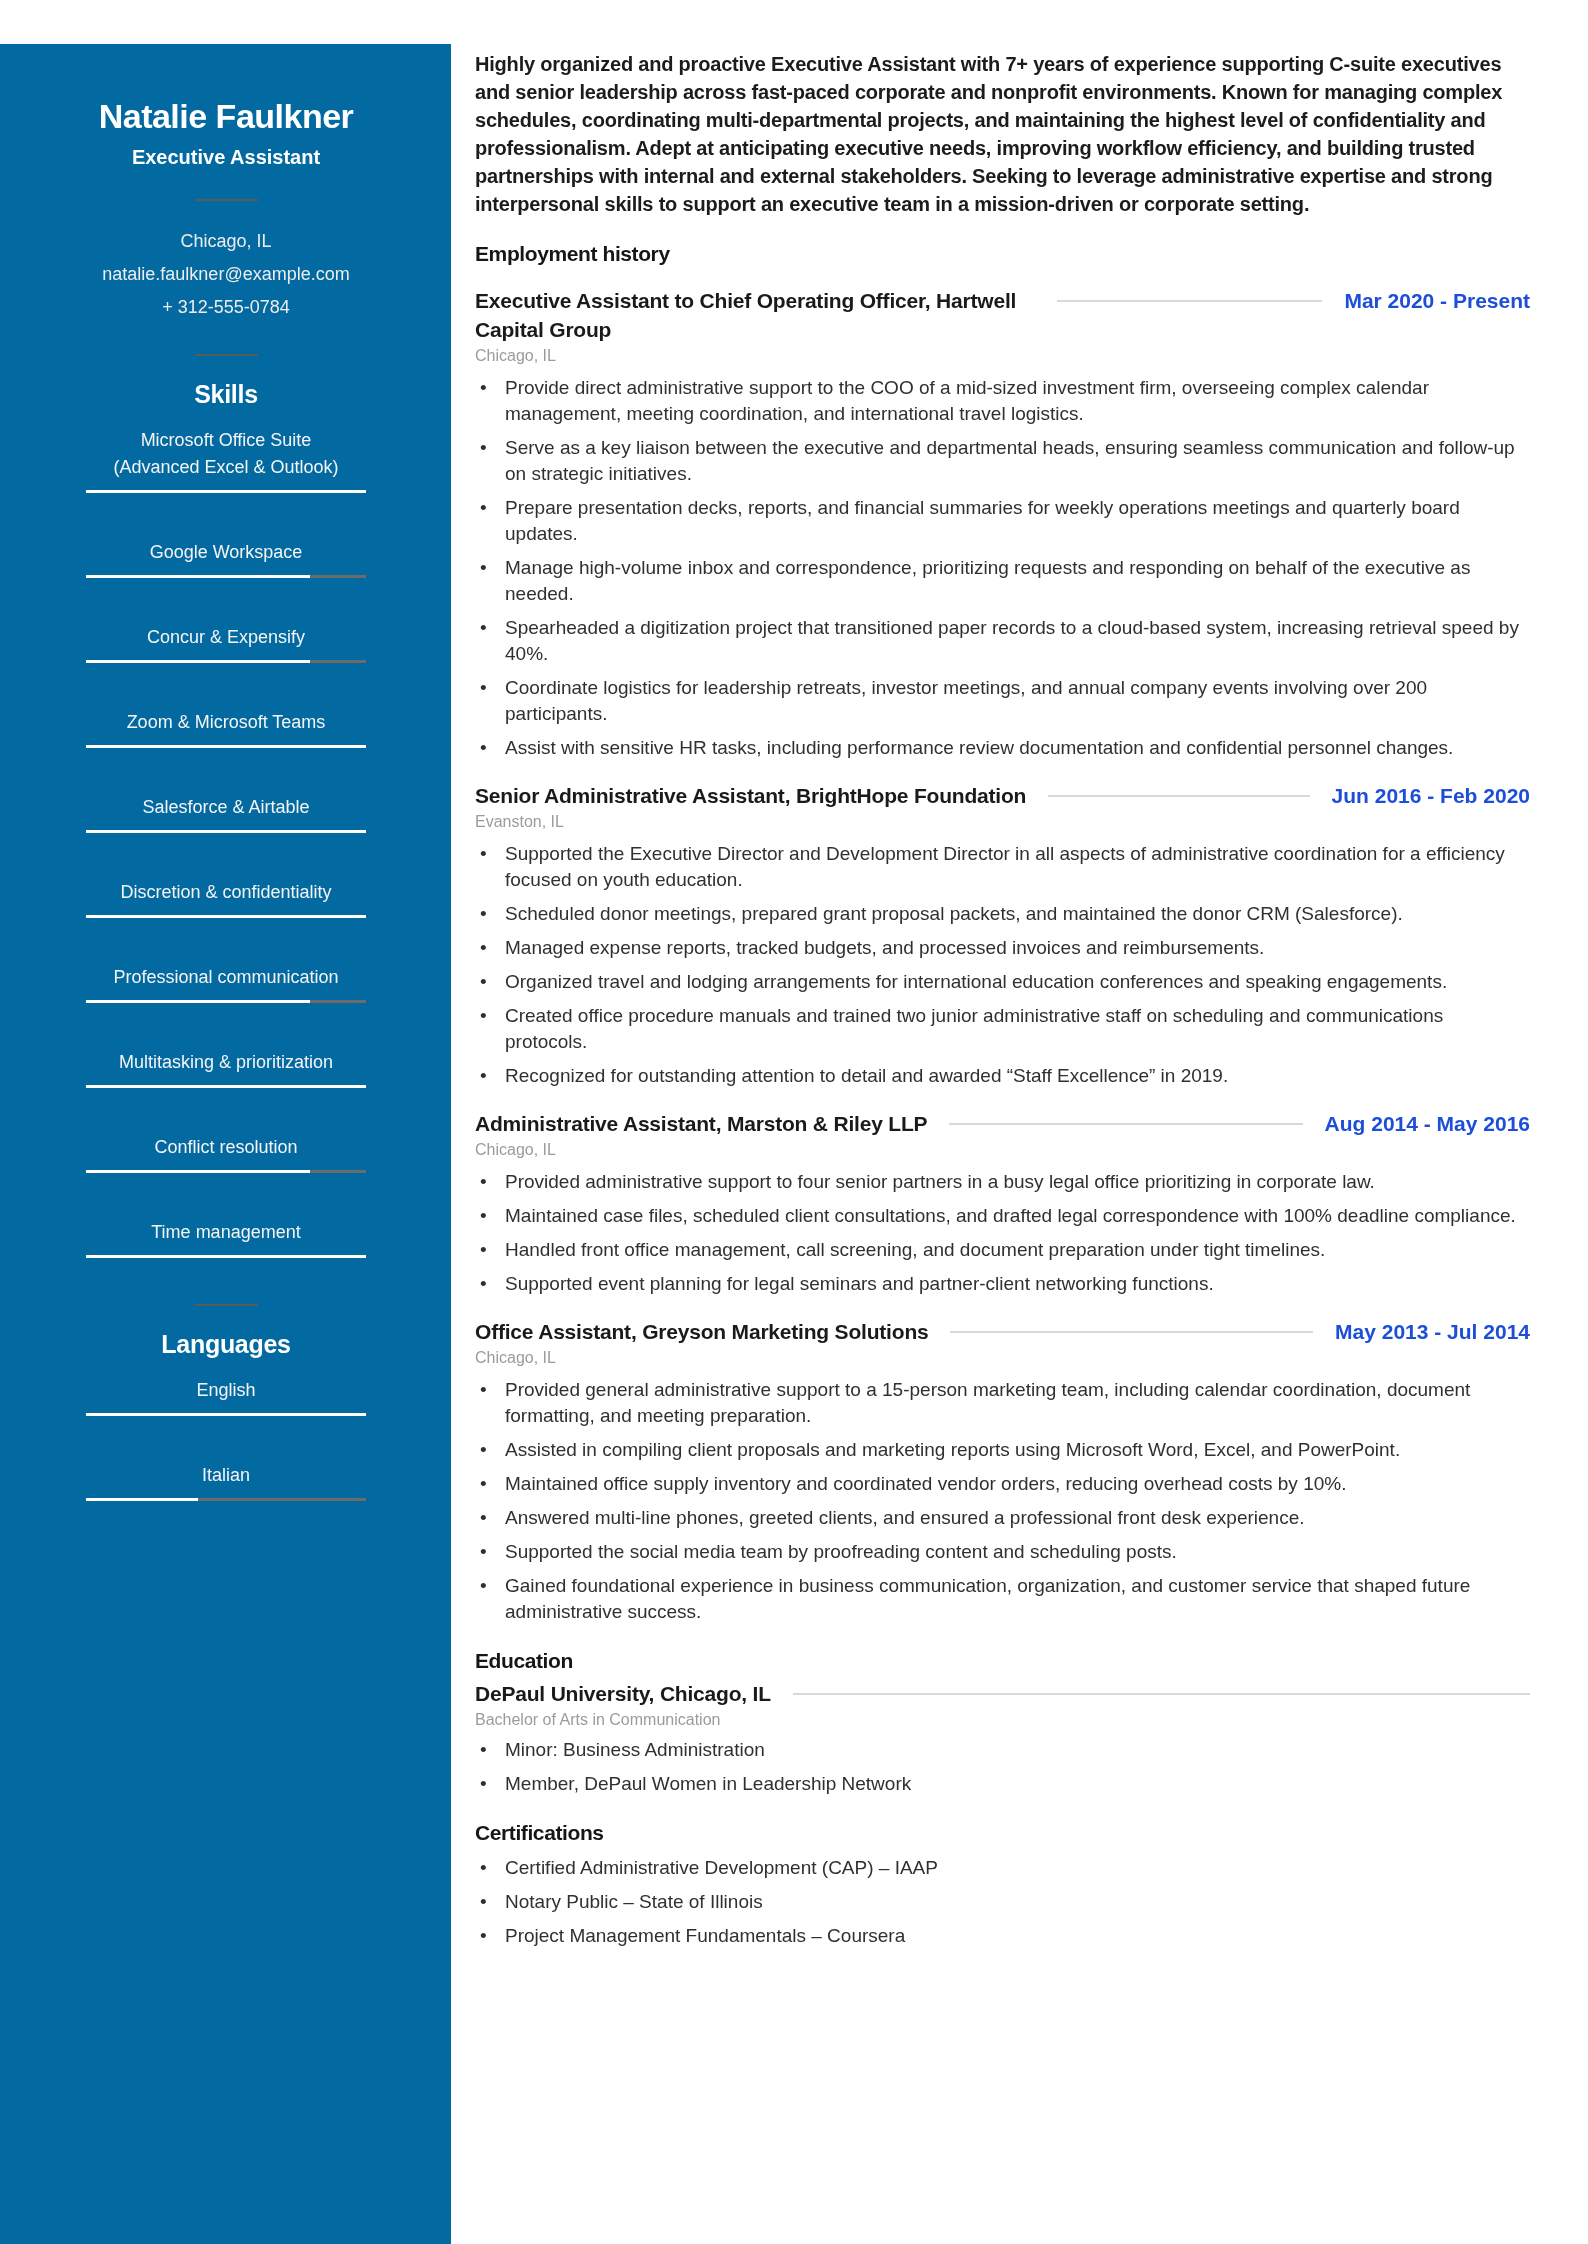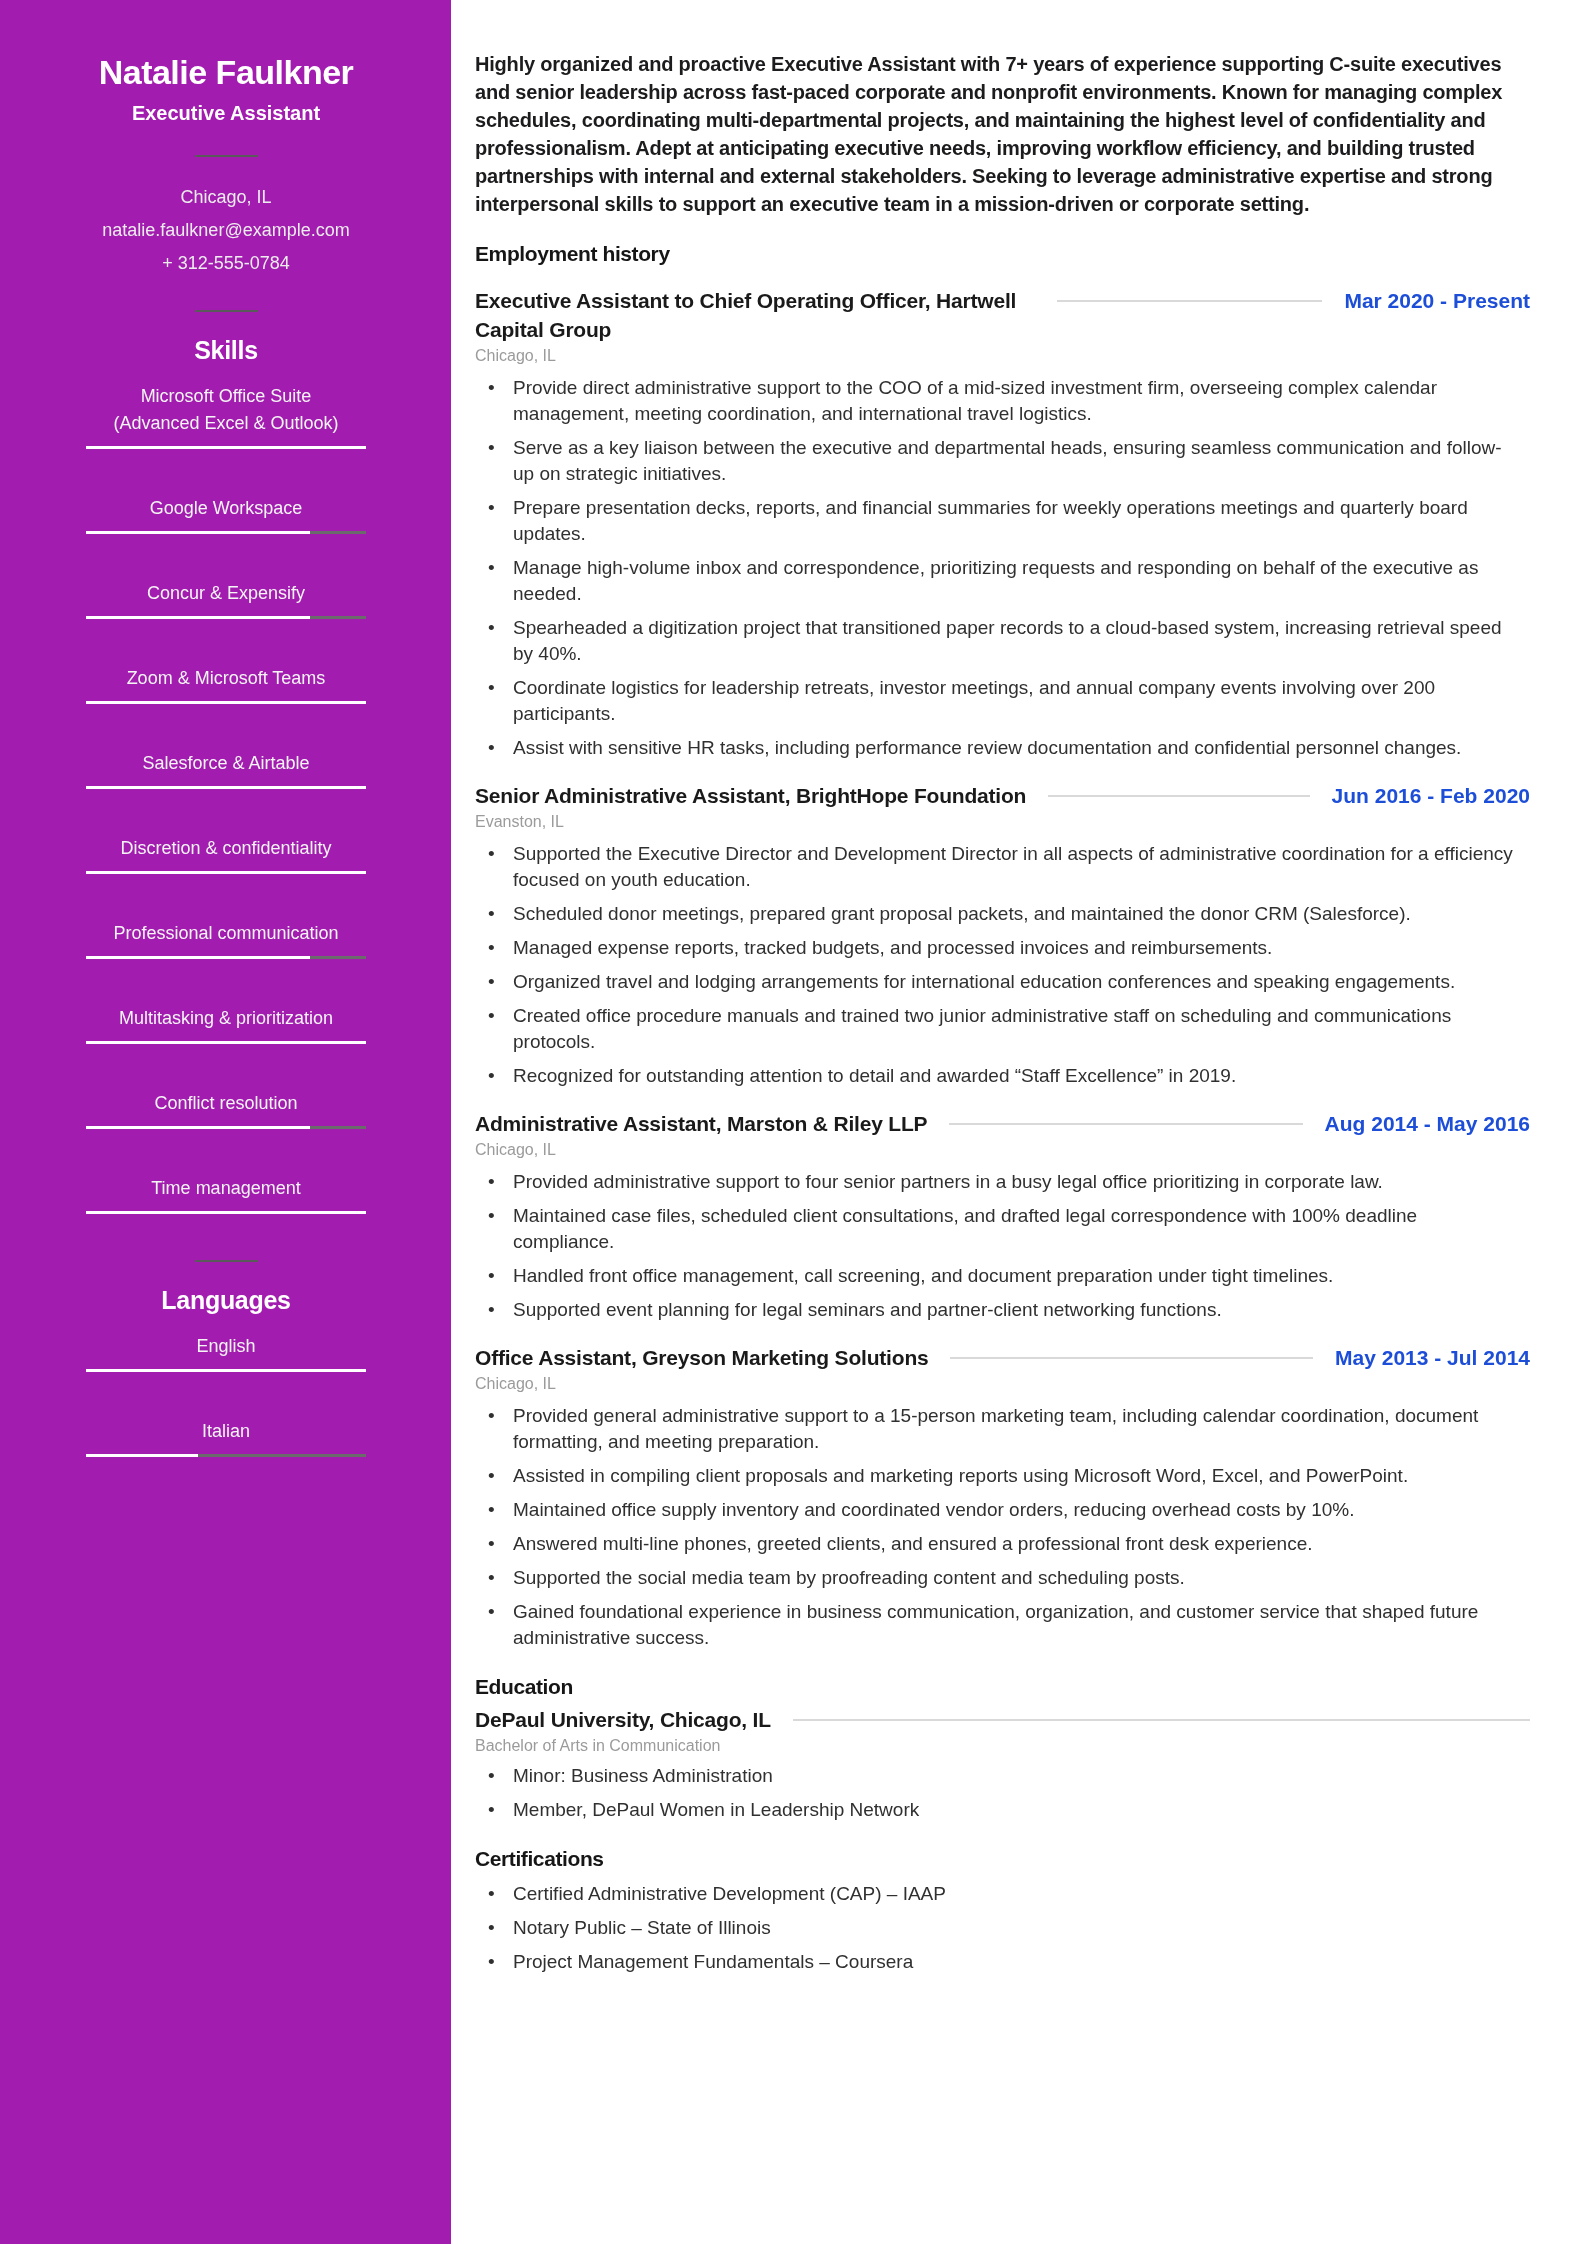--- a/index.html
+++ b/index.html
@@ -6,23 +6,24 @@
   body{
     width:1588px;height:2244px;overflow:hidden;
     font-family:"Liberation Sans","DejaVu Sans",sans-serif;
     background:#ffffff;
   }
   .page{display:flex;width:1588px;height:2244px;}
 
   
   .sidebar{
     width:451px;flex:0 0 451px;box-sizing:border-box;
-    background:#a21caf;color:#f2f2f2;
+    background:#0369a1;color:#f2f2f2;
     padding:52px 85px 40px 86px;
     text-align:center;
+    margin-top:44px;
   }
   .side-name{font-size:34px;font-weight:700;color:#ffffff;margin:0;line-height:1.2;letter-spacing:-0.5px;}
   .side-title{font-size:20px;font-weight:700;color:#ffffff;margin-top:9px;}
   .side-divider{width:63px;height:2px;background:#5a5a5a;border:0;margin:30px auto 24px auto;}
   .contact div{font-size:18px;line-height:33px;color:#ededed;}
   .side-heading{font-size:25px;font-weight:700;color:#ffffff;margin:20px 0 18px 0;letter-spacing:-0.3px;}
   .skill{margin-bottom:46px;}
   .skill-label{font-size:18px;line-height:27px;color:#f5f5f5;white-space:pre-line;}
   .bar{height:3px;background:#6b6b6b;margin-top:9px;width:280px;}
   .bar i{display:block;height:3px;background:#ffffff;width:100%;}
@@ -33,21 +34,21 @@
     padding:50px 58px 30px 24px;color:#1f1f1f;
   }
   .summary{font-size:20px;font-weight:600;line-height:28px;color:#1c1c1e;margin:0;letter-spacing:-0.2px;}
   .sec-heading{font-size:21px;font-weight:700;color:#161616;margin:24px 0 4px 0;letter-spacing:-0.4px;}
   .row{display:flex;align-items:flex-start;margin-top:20px;}
   .jtitle{font-size:21px;font-weight:700;color:#1a1a1a;margin:0;line-height:29px;max-width:560px;letter-spacing:-0.2px;}
   .rule{flex:1;height:2px;background:#d9d9d9;margin:14px 22px 0 22px;}
   .jdate{font-size:21px;font-weight:700;color:#1d4ed8;line-height:29px;white-space:nowrap;}
   .jloc{font-size:16px;color:#9b9b9b;margin:3px 0 10px 0;}
   .edu-sub{font-size:16px;color:#9b9b9b;margin:3px 0 8px 0;}
-  ul.bullets{list-style:none;margin:8px;padding:0;}
+  ul.bullets{list-style:none;margin:0;padding:0;}
   ul.bullets li{
     position:relative;padding-left:30px;margin:0 0 8px 0;
     font-size:19px;line-height:26px;color:#303030;
   }
   ul.bullets li::before{content:"\2022";position:absolute;left:5px;top:0;color:#303030;}
 </style>
 </head>
 <body>
 
 <div class="page">

